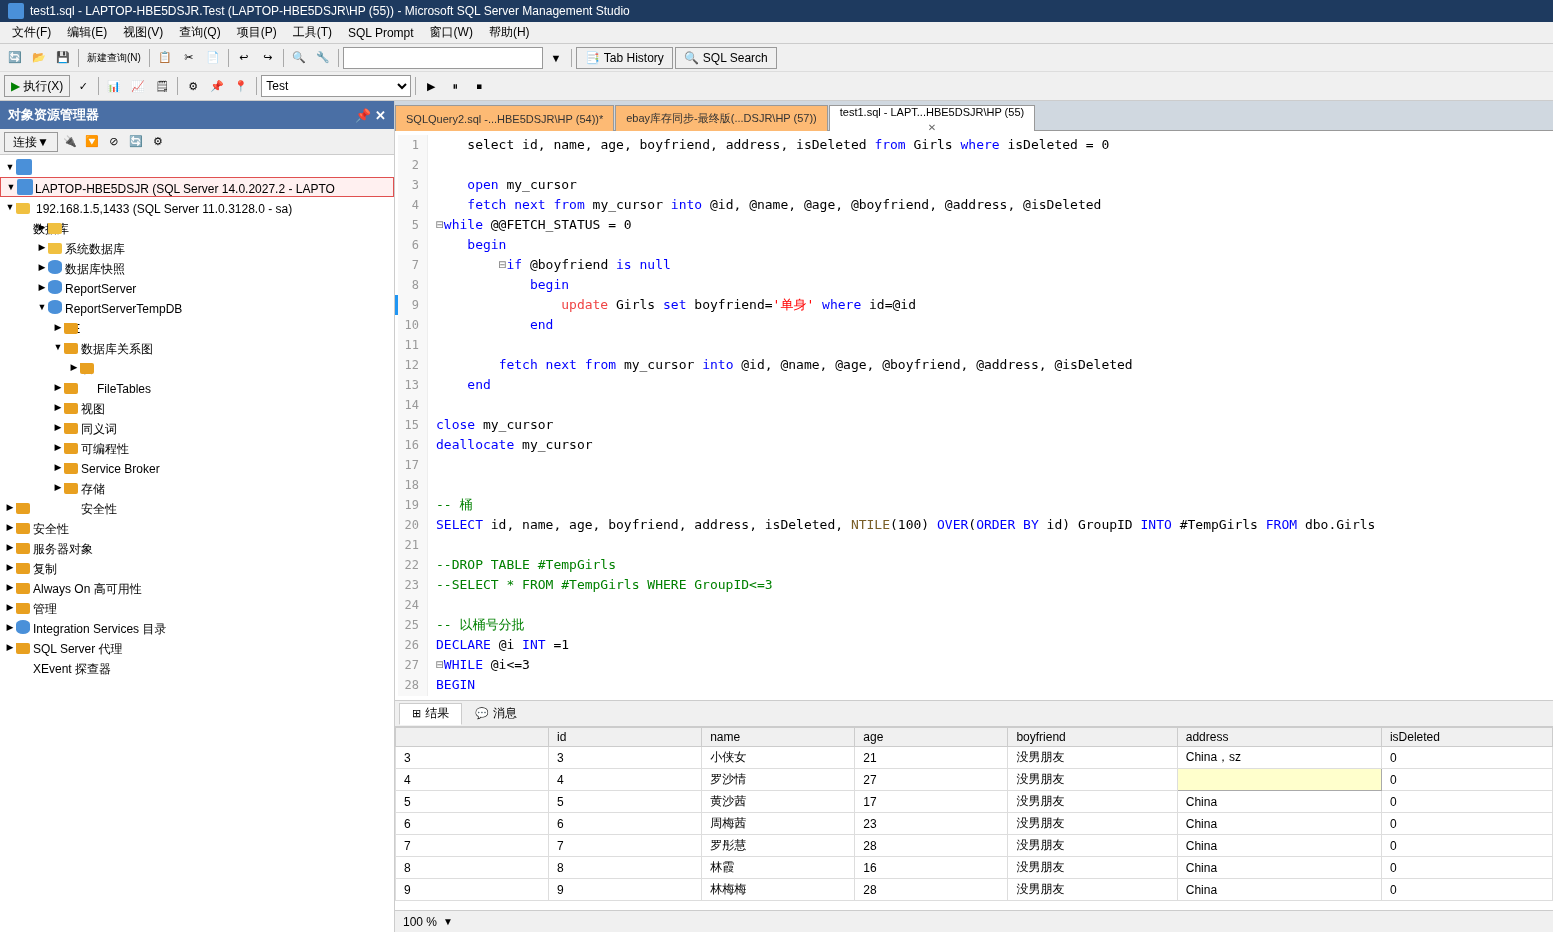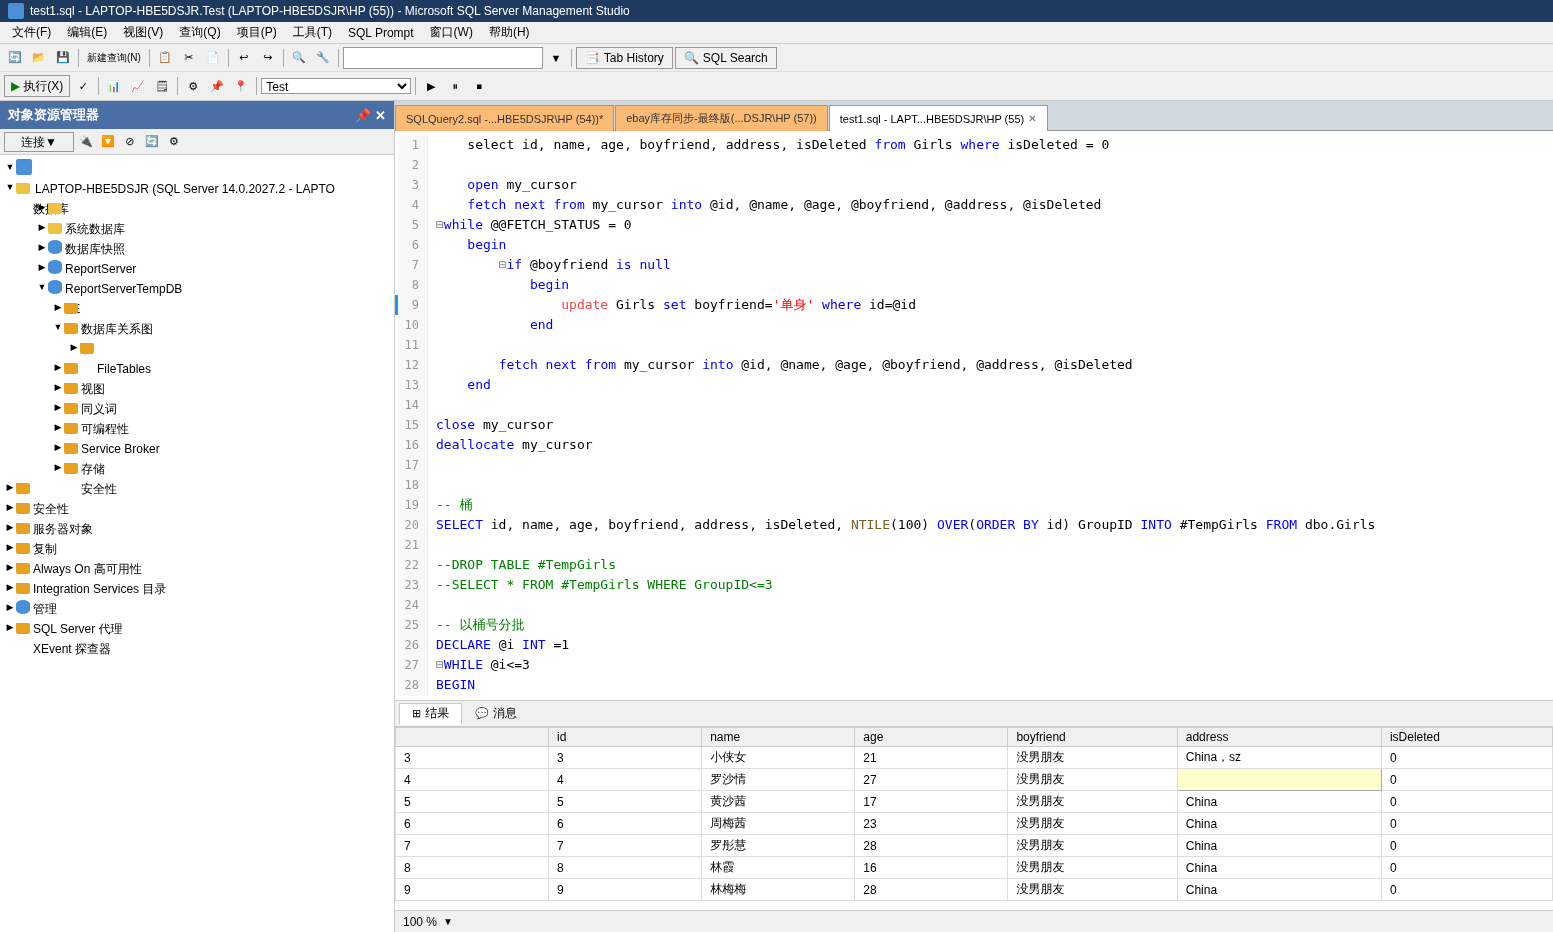--- a/index.html
+++ b/index.html
@@ -12,21 +12,21 @@
     
     #menu-bar { background: #f0f0f0; height: 22px; display: flex; align-items: center; padding: 0 4px; border-bottom: 1px solid #ccc; }
     .menu-item { padding: 2px 8px; font-size: 12px; cursor: pointer; color: #000; }
     
     
     #toolbar-area { background: #f0f0f0; border-bottom: 1px solid #ccc; }
     #toolbar-1 { height: 28px; display: flex; align-items: center; padding: 2px 4px; gap: 2px; border-bottom: 1px solid #ddd; }
     #toolbar-2 { height: 28px; display: flex; align-items: center; padding: 2px 4px; gap: 2px; }
     .toolbar-btn { height: 22px; min-width: 22px; background: #f0f0f0; border: 1px solid transparent; display: flex; align-items: center; justify-content: center; cursor: pointer; font-size: 11px; padding: 0 3px; }
     .toolbar-sep { width: 1px; height: 18px; background: #aaa; margin: 0 2px; }
-    .db-select { height: 16px; width: 150px; font-size: 12px; border: 1px solid #999; background: white; }
+    .db-select { height: 22px; width: 150px; font-size: 12px; border: 1px solid #999; background: white; }
     .execute-btn { height: 22px; background: #f0f0f0; border: 1px solid #999; padding: 0 6px; font-size: 12px; cursor: pointer; display: flex; align-items: center; gap: 3px; }
     .nav-input { height: 22px; width: 200px; border: 1px solid #999; background: white; font-size: 12px; padding: 0 4px; }
     
     
     .tab-hist-btn { height: 22px; background: #f0f0f0; border: 1px solid #999; padding: 0 8px; font-size: 12px; cursor: pointer; display: flex; align-items: center; gap: 4px; }
     
     
     #main-layout { display: flex; height: calc(932px - 22px - 22px - 57px); }
     
     
@@ -36,21 +36,21 @@
     #oe-toolbar { height: 26px; display: flex; align-items: center; padding: 2px 4px; gap: 2px; background: #f0f0f0; border-bottom: 1px solid #ccc; }
     #oe-tree { flex: 1; overflow-y: auto; overflow-x: hidden; background: white; }
     .tree-label { font-size: 12px; color: #000; margin-top: 44px; }
     
     
     #content-area { flex: 1; display: flex; flex-direction: column; background: #f0f0f0; }
     
     
     #doc-tabs { display: flex; align-items: flex-end; background: #d0d8e0; height: 30px; border-bottom: 1px solid #999; }
     .doc-tab { height: 26px; padding: 0 10px; display: flex; align-items: center; background: #fdba74; border: 1px solid #999; border-bottom: none; margin-right: 1px; cursor: pointer; font-size: 11px; color: #333; gap: 4px; position: relative; top: 1px; }
-    .doc-tab.active { background: white; border-bottom-color: white; color: #000; z-index: 1; }
+    .doc-tab.active { background: white; border-bottom-color: white; color: #000; z-index: 1; flex-direction: column; }
     .doc-tab .close-x { font-size: 10px; color: #666; cursor: pointer; }
     
     
     #sql-editor { flex: 1; background: white; overflow: auto; font-family: 'Consolas', 'Courier New', monospace; font-size: 13px; padding: 4px 0; position: relative; display: flex; }
     
     
     #result-panel { height: 210px; border-top: 1px solid #ccc; display: flex; flex-direction: column; background: white; }
     #result-tabs { height: 26px; display: flex; align-items: center; background: #f0f0f0; border-bottom: 1px solid #ccc; padding-left: 4px; }
     .result-tab { height: 22px; padding: 0 12px; display: flex; align-items: center; background: #f0f0f0; border: 1px solid transparent; cursor: pointer; font-size: 12px; }
     .result-tab.active { background: white; border: 1px solid #ccc; border-bottom: 1px solid white; }
@@ -58,21 +58,21 @@
     #result-content { flex: 1; overflow: auto; }
     
     
     .result-table { border-collapse: collapse; font-size: 12px; min-width: 100%; }
     .result-table th { background: #f0f0f0; border: 1px solid #ccc; padding: 2px 8px; text-align: left; font-weight: normal; min-width: 60px; }
     .result-table td { border: 1px solid #ddd; padding: 2px 8px; white-space: nowrap; min-width: 60px; }
     
     
     #zoom-bar { height: 22px; background: #f0f0f0; border-top: 1px solid #ccc; display: flex; align-items: center; padding: 0 8px; font-size: 12px; }
     
-    .connect-btn { background: #f0f0f0; border: 1px solid #999; padding: 1px 16px; font-size: 12px; cursor: pointer; height: 20px; }
+    .connect-btn { background: #f0f0f0; border: 1px solid #999; padding: 1px 8px; font-size: 12px; cursor: pointer; height: 20px; }
     
     .oe-btn { width: 20px; height: 20px; background: #f0f0f0; border: 1px solid transparent; display: flex; align-items: center; justify-content: center; cursor: pointer; font-size: 11px; }
     
     .pin-icon { color: #555; }
     .close-icon { color: #555; }
     
     #oe-tree-inner { padding-top: 2px; }
     
     .indent-0 { padding-left: 4px; }
     .indent-1 { padding-left: 4px; }
@@ -202,20 +202,25 @@
     </div>
     <div id="oe-tree">
       <div id="oe-tree-inner">
 
         <div class="tree-row indent-0">
           <span class="expand-tri tri-open"></span>
           <span class="server-icon" style="display:inline-block;width:16px;height:16px;background:#4a90d9;border-radius:2px;margin-right:3px;flex-shrink:0;"></span>
           <span class="tree-label">LAPTOP-HBE5DSJR (SQL Server 14.0.2027.2 - LAPTO</span>
         </div>
 
+        <div class="tree-row indent-0 highlighted-box" style="padding-left:4px;">
+          <span class="expand-tri tri-open"></span>
+          <span style="display:inline-block;width:16px;height:16px;background:#4a90d9;border-radius:2px;margin-right:3px;flex-shrink:0;"></span>
+          <span class="tree-label">192.168.1.5,1433 (SQL Server 11.0.3128.0 - sa)</span>
+        </div>
 
         <div class="tree-row indent-1">
           <span class="expand-tri tri-open"></span>
           <span class="folder-icon-y"></span>
           <span class="tree-label">数据库</span>
         </div>
 
         <div class="tree-row indent-2">
           <span class="expand-tri tri-closed"></span>
           <span class="folder-icon-y"></span>
@@ -321,27 +326,27 @@
 
         <div class="tree-row indent-1">
           <span class="expand-tri tri-closed"></span>
           <span class="folder-icon-o"></span>
           <span class="tree-label">Always On 高可用性</span>
         </div>
 
         <div class="tree-row indent-1">
           <span class="expand-tri tri-closed"></span>
           <span class="folder-icon-o"></span>
+          <span class="tree-label">管理</span>
+        </div>
+
+        <div class="tree-row indent-1">
+          <span class="expand-tri tri-closed"></span>
+          <span class="folder-icon-o"></span>
           <span class="tree-label">Integration Services 目录</span>
-        </div>
-
-        <div class="tree-row indent-1">
-          <span class="expand-tri tri-closed"></span>
-          <span class="folder-icon-o"></span>
-          <span class="tree-label">管理</span>
         </div>
 
         <div class="tree-row indent-1">
           <span class="expand-tri tri-closed"></span>
           <span style="display:inline-block;width:14px;height:14px;background:#4a90d9;border-radius:50% 50% 50% 50%/30% 30% 30% 30%;margin-right:3px;flex-shrink:0;"></span>
           <span class="tree-label">SQL Server 代理</span>
         </div>
 
         <div class="tree-row indent-1">
           <span class="expand-tri tri-closed"></span>

